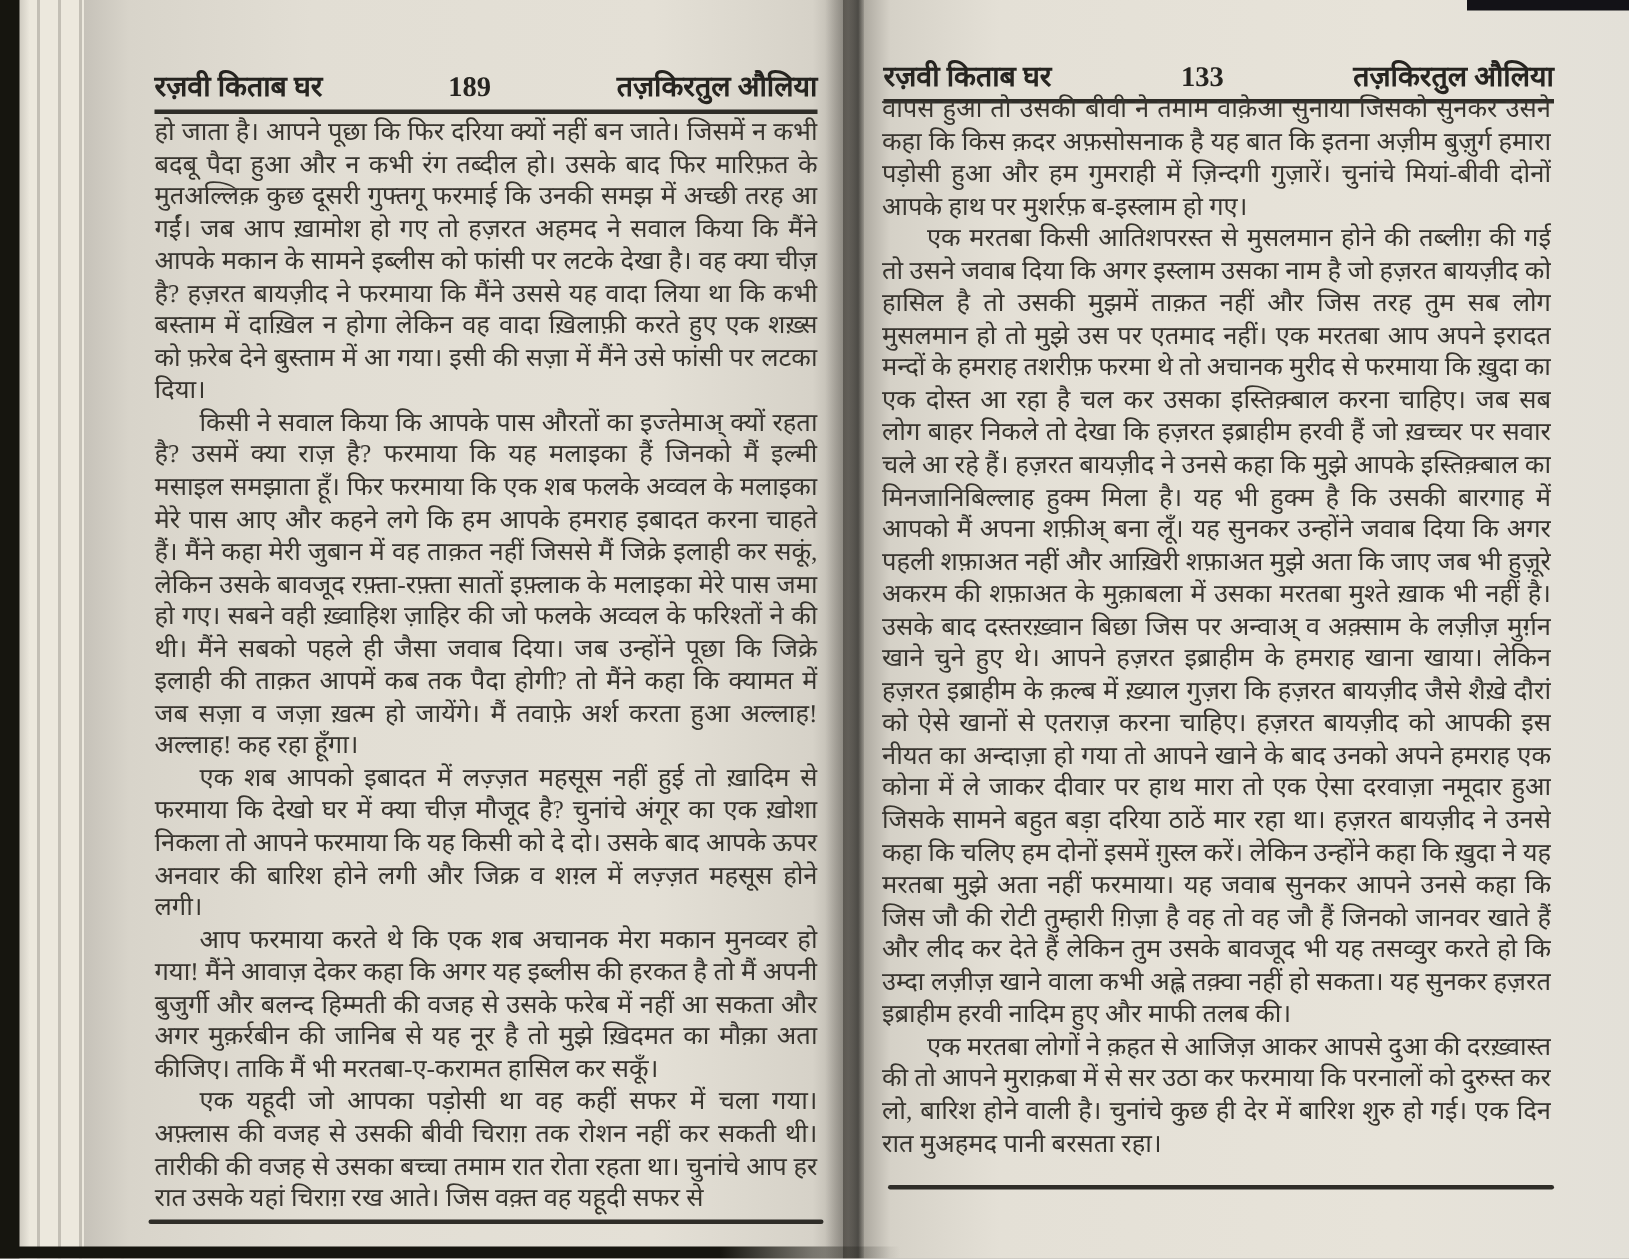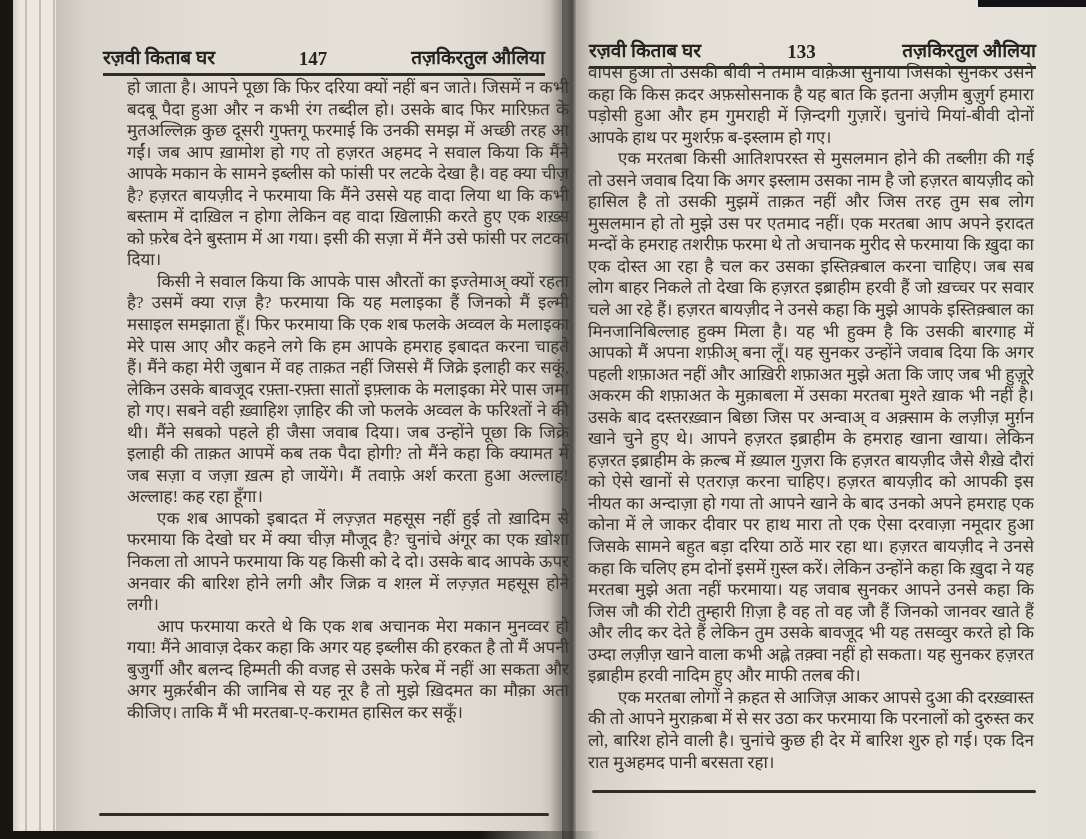--- a/index.html
+++ b/index.html
@@ -33,21 +33,21 @@
   
   .page-header{display:flex;justify-content:space-between;align-items:flex-end;
     font-weight:bold;font-size:19px;color:#262420;
     border-bottom:3px solid #2f2d28;padding-bottom:3px;white-space:nowrap;}
   .hdr-left{left:103px;top:44px;width:442px;}
   .hdr-right{left:589px;top:37px;width:447px;}
 
   
   .body-text{font-size:17px;line-height:21.55px;color:#38352f;
     text-align:justify;overflow:hidden;}
-  .body-left{left:103px;top:77px;width:442px;height:737px;margin-left:24px;}
+  .body-left{left:103px;top:77px;width:442px;height:737px;}
   .body-right{left:588px;top:62px;width:446px;height:729px;}
   p.para{margin:0;padding:0;}
   p.ind{text-indent:30px;}
 
   
   .rule{height:3px;background:#2f2d28;border-radius:2px;}
   .rule-left{left:99px;top:813px;width:450px;}
   .rule-right{left:592px;top:790px;width:444px;}
 </style>
 </head>
@@ -56,35 +56,36 @@
 <div class="abs page-stack"></div>
 <div class="abs left-page"></div>
 <div class="abs right-page"></div>
 <div class="abs gutter-shadow"></div>
 <div class="abs edge-left"></div>
 <div class="abs edge-bottom"></div>
 <div class="abs edge-topright"></div>
 
 <div class="abs page-header hdr-left">
   <span>रज़वी किताब घर</span>
-  <span>147</span>
+  <span>189</span>
   <span>तज़किरतुल औलिया</span>
 </div>
 
 <div class="abs page-header hdr-right">
   <span>रज़वी किताब घर</span>
   <span>133</span>
   <span>तज़किरतुल औलिया</span>
 </div>
 
 <div class="abs body-text body-left">
     <p class="para">हो जाता है। आपने पूछा कि फिर दरिया क्यों नहीं बन जाते। जिसमें न कभी बदबू पैदा हुआ और न कभी रंग तब्दील हो। उसके बाद फिर मारिफ़त के मुतअल्लिक़ कुछ दूसरी गुफ्तगू फरमाई कि उनकी समझ में अच्छी तरह आ गईं। जब आप ख़ामोश हो गए तो हज़रत अहमद ने सवाल किया कि मैंने आपके मकान के सामने इब्लीस को फांसी पर लटके देखा है। वह क्या चीज़ है? हज़रत बायज़ीद ने फरमाया कि मैंने उससे यह वादा लिया था कि कभी बस्ताम में दाख़िल न होगा लेकिन वह वादा ख़िलाफ़ी करते हुए एक शख़्स को फ़रेब देने बुस्ताम में आ गया। इसी की सज़ा में मैंने उसे फांसी पर लटका दिया।</p>
     <p class="para ind">किसी ने सवाल किया कि आपके पास औरतों का इज्तेमाअ् क्यों रहता है? उसमें क्या राज़ है? फरमाया कि यह मलाइका हैं जिनको मैं इल्मी मसाइल समझाता हूँ। फिर फरमाया कि एक शब फलके अव्वल के मलाइका मेरे पास आए और कहने लगे कि हम आपके हमराह इबादत करना चाहते हैं। मैंने कहा मेरी जुबान में वह ताक़त नहीं जिससे मैं जिक्रे इलाही कर सकूं, लेकिन उसके बावजूद रफ़्ता-रफ़्ता सातों इफ़्लाक के मलाइका मेरे पास जमा हो गए। सबने वही ख़्वाहिश ज़ाहिर की जो फलके अव्वल के फरिश्तों ने की थी। मैंने सबको पहले ही जैसा जवाब दिया। जब उन्होंने पूछा कि जिक्रे इलाही की ताक़त आपमें कब तक पैदा होगी? तो मैंने कहा कि क्यामत में जब सज़ा व जज़ा ख़त्म हो जायेंगे। मैं तवाफ़े अर्श करता हुआ अल्लाह! अल्लाह! कह रहा हूँगा।</p>
     <p class="para ind">एक शब आपको इबादत में लज़्ज़त महसूस नहीं हुई तो ख़ादिम से फरमाया कि देखो घर में क्या चीज़ मौजूद है? चुनांचे अंगूर का एक ख़ोशा निकला तो आपने फरमाया कि यह किसी को दे दो। उसके बाद आपके ऊपर अनवार की बारिश होने लगी और जिक्र व शग़्ल में लज़्ज़त महसूस होने लगी।</p>
     <p class="para ind">आप फरमाया करते थे कि एक शब अचानक मेरा मकान मुनव्वर हो गया! मैंने आवाज़ देकर कहा कि अगर यह इब्लीस की हरकत है तो मैं अपनी बुजुर्गी और बलन्द हिम्मती की वजह से उसके फरेब में नहीं आ सकता और अगर मुक़र्रबीन की जानिब से यह नूर है तो मुझे ख़िदमत का मौक़ा अता कीजिए। ताकि मैं भी मरतबा-ए-करामत हासिल कर सकूँ।</p>
+    <p class="para ind">एक यहूदी जो आपका पड़ोसी था वह कहीं सफर में चला गया। अफ़्लास की वजह से उसकी बीवी चिराग़ तक रोशन नहीं कर सकती थी। तारीकी की वजह से उसका बच्चा तमाम रात रोता रहता था। चुनांचे आप हर रात उसके यहां चिराग़ रख आते। जिस वक़्त वह यहूदी सफर से</p>
   </div>
 <div class="abs body-text body-right">
     <p class="para">वापस हुआ तो उसकी बीवी ने तमाम वाक़ेआ सुनाया जिसको सुनकर उसने कहा कि किस क़दर अफ़सोसनाक है यह बात कि इतना अज़ीम बुज़ुर्ग हमारा पड़ोसी हुआ और हम गुमराही में ज़िन्दगी गुज़ारें। चुनांचे मियां-बीवी दोनों आपके हाथ पर मुशर्रफ़ ब-इस्लाम हो गए।</p>
     <p class="para ind">एक मरतबा किसी आतिशपरस्त से मुसलमान होने की तब्लीग़ की गई तो उसने जवाब दिया कि अगर इस्लाम उसका नाम है जो हज़रत बायज़ीद को हासिल है तो उसकी मुझमें ताक़त नहीं और जिस तरह तुम सब लोग मुसलमान हो तो मुझे उस पर एतमाद नहीं। एक मरतबा आप अपने इरादत मन्दों के हमराह तशरीफ़ फरमा थे तो अचानक मुरीद से फरमाया कि ख़ुदा का एक दोस्त आ रहा है चल कर उसका इस्तिक़्बाल करना चाहिए। जब सब लोग बाहर निकले तो देखा कि हज़रत इब्राहीम हरवी हैं जो ख़च्चर पर सवार चले आ रहे हैं। हज़रत बायज़ीद ने उनसे कहा कि मुझे आपके इस्तिक़्बाल का मिनजानिबिल्लाह हुक्म मिला है। यह भी हुक्म है कि उसकी बारगाह में आपको मैं अपना शफ़ीअ् बना लूँ। यह सुनकर उन्होंने जवाब दिया कि अगर पहली शफ़ाअत नहीं और आख़िरी शफ़ाअत मुझे अता कि जाए जब भी हुज़ूरे अकरम की शफ़ाअत के मुक़ाबला में उसका मरतबा मुश्ते ख़ाक भी नहीं है। उसके बाद दस्तरख़्वान बिछा जिस पर अन्वाअ् व अक़्साम के लज़ीज़ मुर्ग़न खाने चुने हुए थे। आपने हज़रत इब्राहीम के हमराह खाना खाया। लेकिन हज़रत इब्राहीम के क़ल्ब में ख़्याल गुज़रा कि हज़रत बायज़ीद जैसे शैख़े दौरां को ऐसे खानों से एतराज़ करना चाहिए। हज़रत बायज़ीद को आपकी इस नीयत का अन्दाज़ा हो गया तो आपने खाने के बाद उनको अपने हमराह एक कोना में ले जाकर दीवार पर हाथ मारा तो एक ऐसा दरवाज़ा नमूदार हुआ जिसके सामने बहुत बड़ा दरिया ठाठें मार रहा था। हज़रत बायज़ीद ने उनसे कहा कि चलिए हम दोनों इसमें ग़ुस्ल करें। लेकिन उन्होंने कहा कि ख़ुदा ने यह मरतबा मुझे अता नहीं फरमाया। यह जवाब सुनकर आपने उनसे कहा कि जिस जौ की रोटी तुम्हारी ग़िज़ा है वह तो वह जौ हैं जिनको जानवर खाते हैं और लीद कर देते हैं लेकिन तुम उसके बावजूद भी यह तसव्वुर करते हो कि उम्दा लज़ीज़ खाने वाला कभी अह्ले तक़्वा नहीं हो सकता। यह सुनकर हज़रत इब्राहीम हरवी नादिम हुए और माफी तलब की।</p>
     <p class="para ind">एक मरतबा लोगों ने क़हत से आजिज़ आकर आपसे दुआ की दरख़्वास्त की तो आपने मुराक़बा में से सर उठा कर फरमाया कि परनालों को दुरुस्त कर लो, बारिश होने वाली है। चुनांचे कुछ ही देर में बारिश शुरु हो गई। एक दिन रात मुअहमद पानी बरसता रहा।</p>
   </div>
 
 <div class="abs rule rule-left"></div>
 <div class="abs rule rule-right"></div>
 

